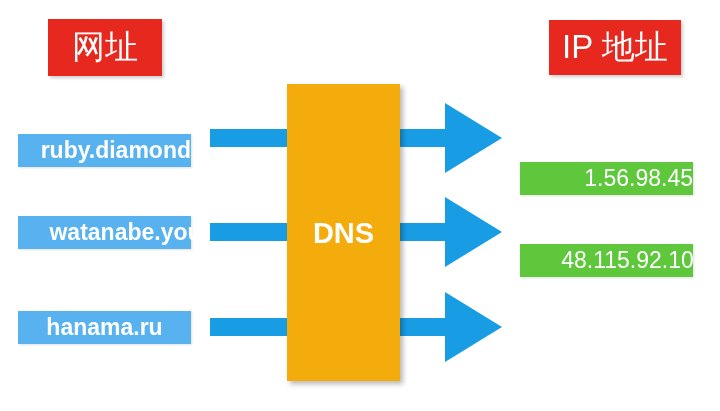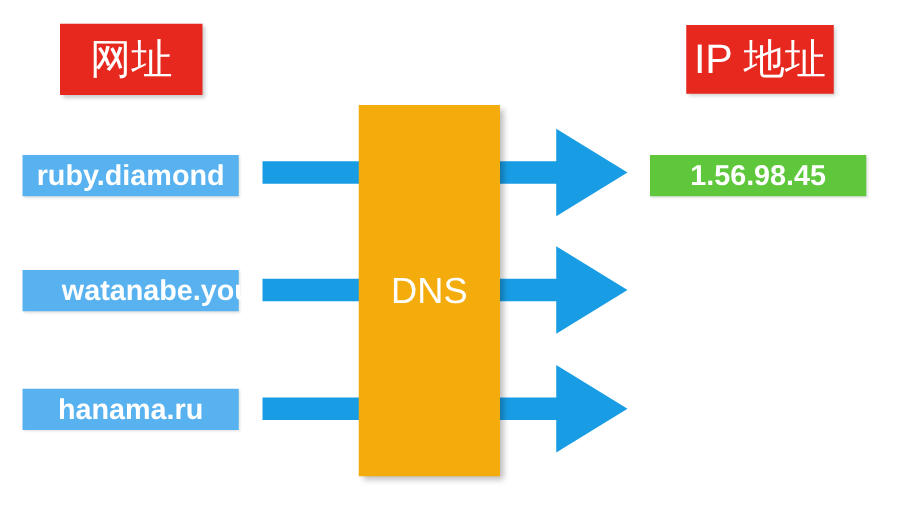--- a/index.html
+++ b/index.html
@@ -7,39 +7,40 @@
     position:relative;width:720px;height:411px;background:#ffffff;overflow:hidden;
     font-family:"Liberation Sans","DejaVu Sans",sans-serif;
   }
   .box{position:absolute;display:flex;align-items:center;justify-content:center;color:#fff;box-sizing:border-box;}
   .hdr{
     background:var(--header-red,#e6281e);
     font-size:33px;font-weight:normal;
     box-shadow:2px 2px 3px rgba(0,0,0,0.20);
   }
   .hdr-left{left:48px;top:19px;width:114px;height:57px;}
-  .hdr-right{left:549px;top:20px;width:118px;height:55px;}
+  .hdr-right{left:549px;top:20px;width:132px;height:55px;}
   .domain-box{
     left:18px;width:173px;height:33px;
     background:var(--domain-blue,#58b2f0);
     font-size:23px;font-weight:600;
     box-shadow:1px 1px 2px rgba(0,0,0,0.12);
   }
   .ip-box{
     left:520px;width:173px;height:33px;
     background:var(--ip-green,#5ec73c);
-    font-size:23px;font-weight:700;
+    font-size:23px;font-weight:400;
     box-shadow:1px 1px 2px rgba(0,0,0,0.12);
+    margin-top:28px;
   }
-  .row1{top:124px;} .row2{top:216px;padding-left:42px;} .row3{top:311px;}
+  .row1{top:134px;justify-content:flex-end;} .row2{top:216px;padding-left:42px;} .row3{top:311px;}
   .dns-box{
     left:287px;top:84px;width:113px;height:297px;
     background:var(--dns-orange,#f3ac0c);
     flex-direction:column;
-    font-size:29px;font-weight:400;line-height:42px;
+    font-size:29px;font-weight:700;line-height:42px;
     box-shadow:3px 3px 5px rgba(0,0,0,0.28);
     z-index:2;
   }
   .stem{position:absolute;height:18px;background:var(--arrow-blue,#189de5);}
   .stem-left{left:210px;width:79px;}
   .stem-right{left:399px;width:47px;}
   .stem-r1{top:129px;} .stem-r2{top:223px;} .stem-r3{top:318px;}
   .head{
     position:absolute;left:445px;width:0;height:0;
     border-top:35px solid transparent;
@@ -87,14 +88,17 @@
     <div class="head head-r3"></div>
   </div>
 
   <div class="box dns-box">
     <span>DNS</span>
   </div>
 
   <div class="box ip-box row1">
     <span>1.56.98.45</span>
   </div>
+  <div class="box ip-box row2">
+    <span>48.115.92.10</span>
+  </div>
 
 </div>
 
 </body></html>

